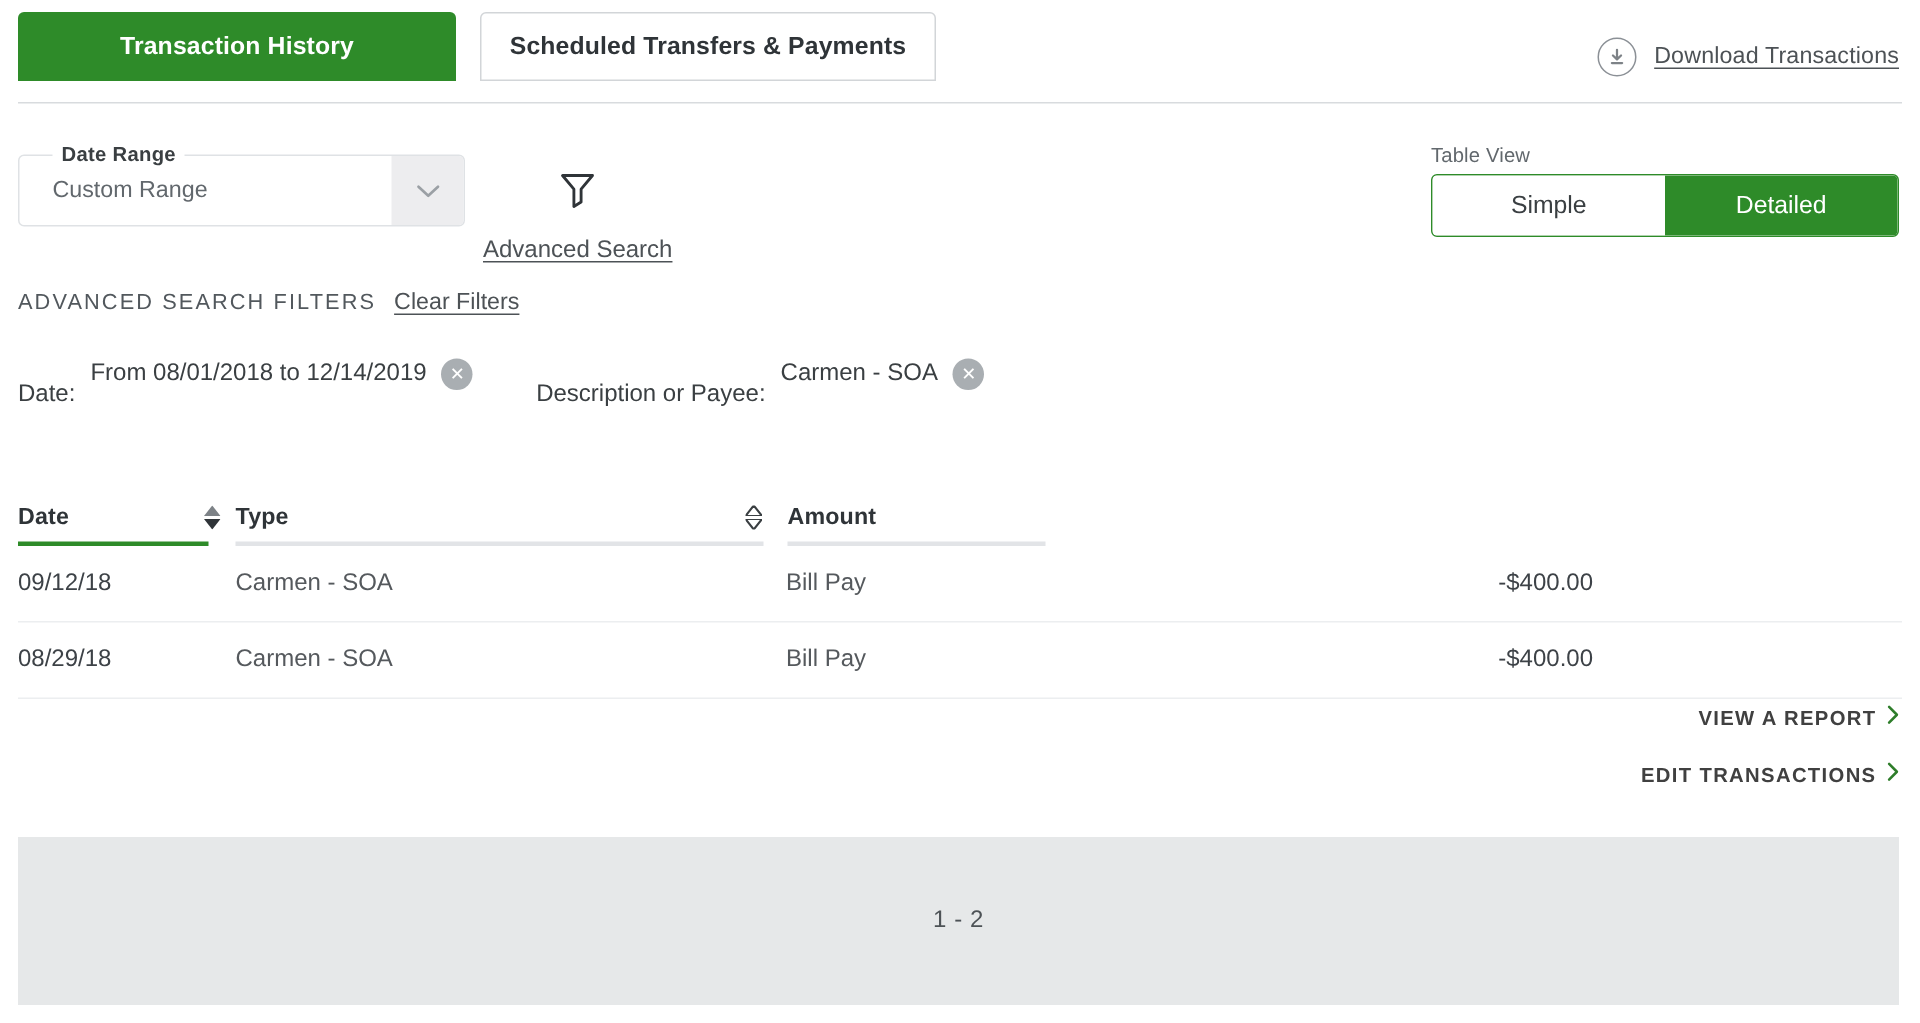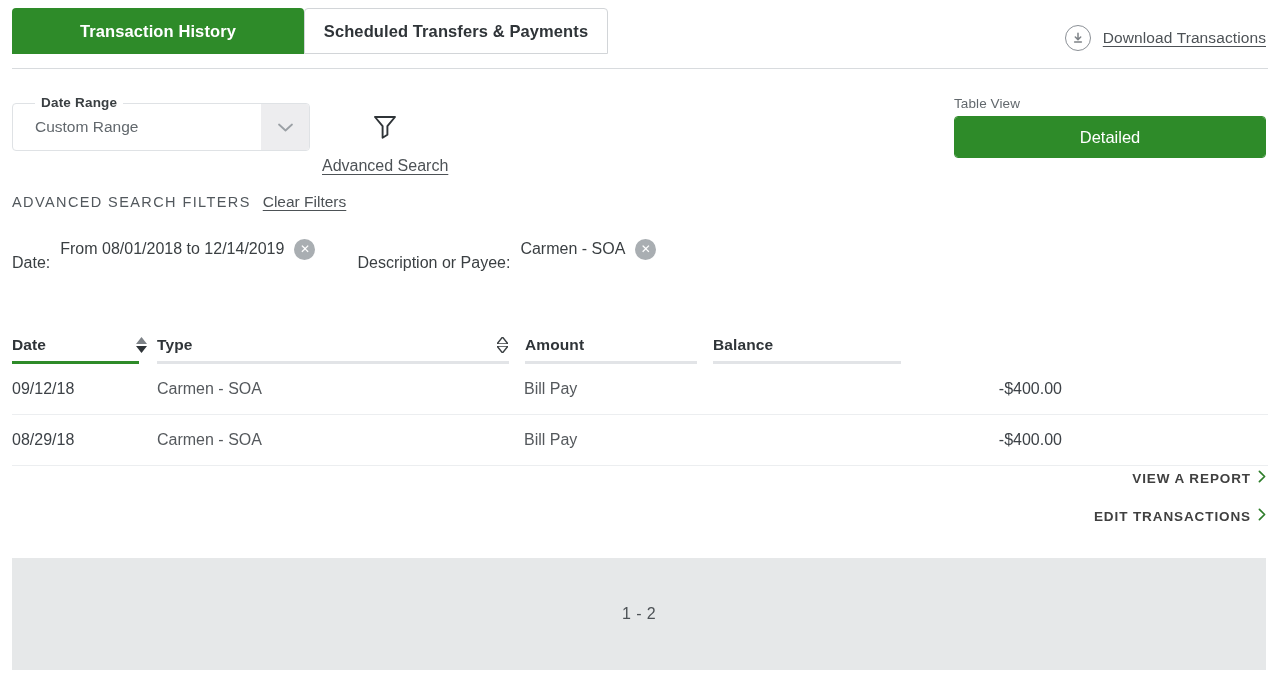--- a/index.html
+++ b/index.html
@@ -17,21 +17,21 @@
     position: absolute; left: 0; top: 8px; width: 1280px; height: 54px;
   }
   .tab-strip { position: absolute; left: 12px; top: 0; display: flex; align-items: flex-end; }
   .tab {
     height: 46px; display: flex; align-items: center; justify-content: center;
     font-size: 16.5px; font-weight: bold; letter-spacing: .1px;
     border-radius: 4px 4px 0 0; cursor: pointer; white-space: nowrap;
   }
   .tab.active { background: #2E8B29; color: #ffffff; width: 292px; }
   .tab.inactive {
-    background: #ffffff; color: #2f3438; width: 304px; 
+    background: #ffffff; color: #2f3438; width: 304px; margin-left: 16px;
     border: 1px solid #d2d5d8; border-bottom: 1px solid #d2d5d8; font-weight: bold;
   }
   .tabline {
     position: absolute; left: 12px; top: 60px; width: 1256px; height: 1px; background: #d8dbde;
   }
   .download {
     position: absolute; right: 14px; top: 17px;
     display: flex; align-items: center; gap: 12px; cursor: pointer;
   }
   .dl-circle {
@@ -179,20 +179,23 @@
         <svg width="24" height="25" viewBox="0 0 24 25">
           <path d="M2 3h20l-7.6 9.1v8.6l-4.8 3v-11.6z" fill="none" stroke="#2f3438" stroke-width="1.9" stroke-linejoin="round"></path>
         </svg>
       </span>
       <span class="advsearch-text">Advanced Search</span>
     </div>
 
     <div class="tableview">
       <div class="tv-label">Table View</div>
       <div class="tv-group">
+        <div class="tv-opt off">
+          <span>Simple</span>
+        </div>
         <div class="tv-opt on">
           <span>Detailed</span>
         </div>
       </div>
     </div>
   </div>
 
   <div class="filters">
     <div class="filters-head">
       <span class="filters-title">ADVANCED SEARCH FILTERS</span>
@@ -241,24 +244,20 @@
             </svg>
         </span>
         <span class="th-rule" style="width:352px;"></span>
       </div>
 
       <div class="th c-amt">
         <span class="th-label">Amount</span>
         <span class="th-rule" style="width:172px;"></span>
       </div>
 
-      <div class="th c-bal">
-        <span class="th-label">Balance</span>
-        <span class="th-rule" style="width:188px;"></span>
-      </div>
     </div>
 
     <div class="trow">
       <span class="td date">09/12/18</span>
       <span class="td desc">Carmen - SOA</span>
       <span class="td type">Bill Pay</span>
       <span class="td amt">-$400.00</span>
       <span class="td bal"></span>
     </div>
 

